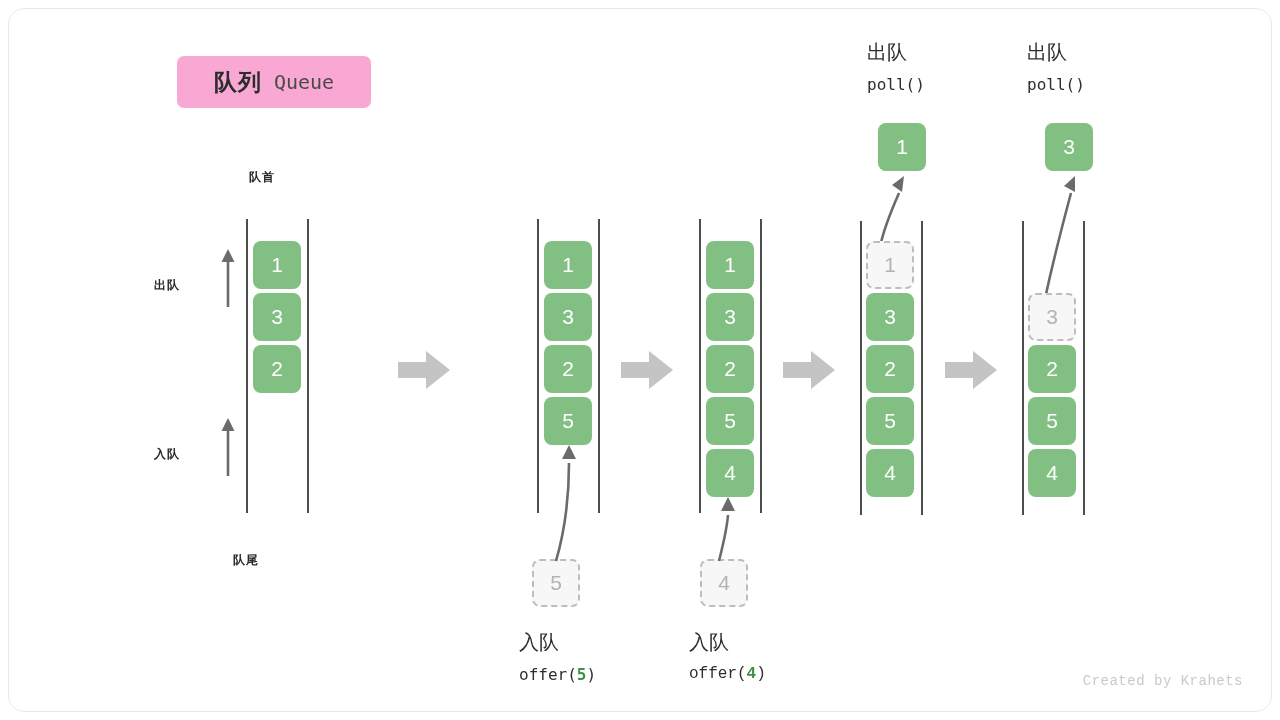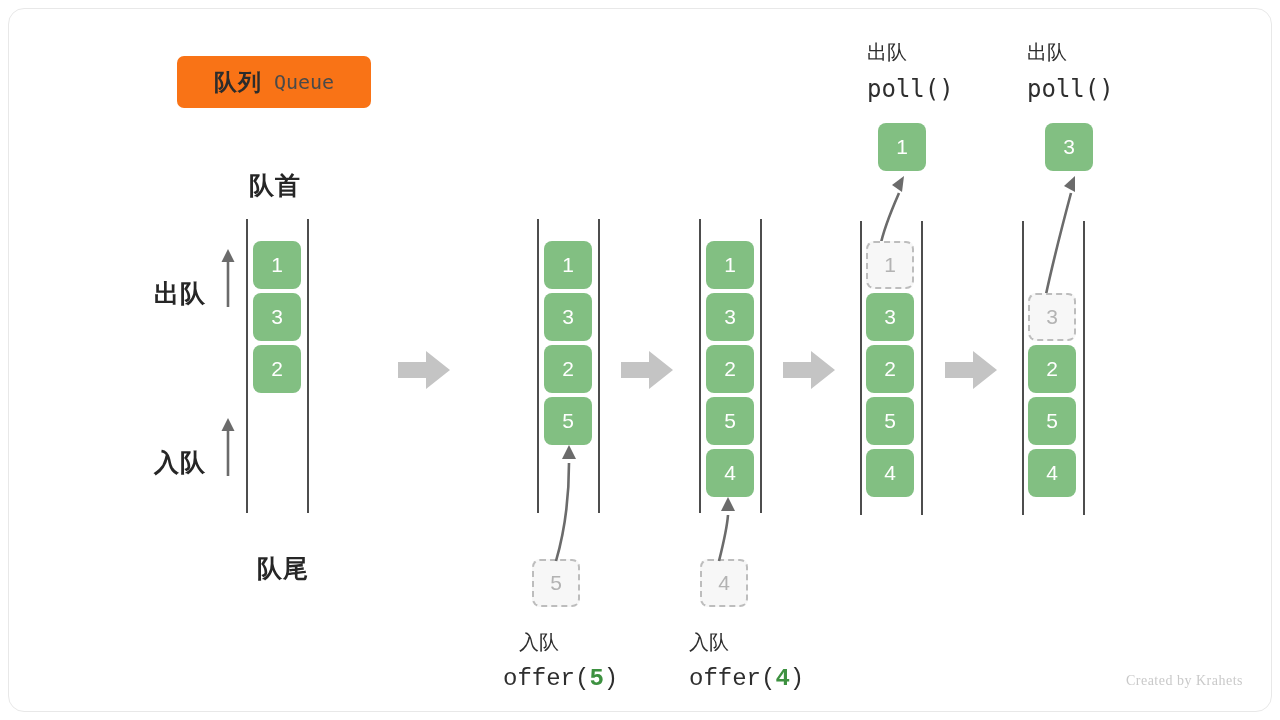--- a/index.html
+++ b/index.html
@@ -28,55 +28,55 @@
   }
 
   .abs { position: absolute; }
 
   
   #title-badge {
     left: 168px;
     top: 47px;
     width: 194px;
     height: 52px;
-    background: #f97316;
+    background: #f9a8d4;
     border-radius: 7px;
     display: flex;
     align-items: center;
     justify-content: center;
     gap: 12px;
   }
   #title-badge .cn {
     font-size: 23px;
     font-weight: bold;
     color: #2c2c2c;
     letter-spacing: 1px;
   }
   #title-badge .en {
     font-family: "DejaVu Sans Mono", "Liberation Mono", monospace;
     font-size: 20px;
     color: #4a4a4a;
   }
 
   
   .lbl-bold-cn {
-    font-size: 25px;
+    font-size: 12px;
     font-weight: bold;
     color: #262626;
     letter-spacing: 1px;
     white-space: nowrap;
   }
   .lbl-cn {
     font-size: 20px;
     color: #2e2e2e;
     white-space: nowrap;
   }
   .lbl-mono {
     font-family: "DejaVu Sans Mono", "Liberation Mono", monospace;
-    font-size: 24px;
+    font-size: 16px;
     color: #2e2e2e;
     white-space: nowrap;
   }
   .mono-hl { color: #3d9140; font-weight: bold; }
 
   
   .rail {
     width: 2px;
     background: #4d4d4d;
   }
@@ -105,40 +105,40 @@
   
   .flow-arrow { width: 52px; height: 42px; }
 
   
   .thin-arrow { overflow: visible; }
 
   
   #credit {
     right: 28px;
     bottom: 22px;
-    font-family: Liberation Serif, serif;
+    font-family: Liberation Mono, monospace;
     font-size: 14px;
     color: #c9c9c9;
     letter-spacing: 0.5px;
     margin-top: 12px;
   }
 </style>
 </head>
 <body>
 
 <div id="card">
 
   <div id="title-badge" class="abs">
     <span class="cn">队列</span>
     <span class="en">Queue</span>
   </div>
 
   <div class="abs lbl-bold-cn" style="left:240px; top:160px;">队首</div>
 
-  <div class="abs lbl-bold-cn" style="left:248px; top:543px;">队尾</div>
+  <div class="abs lbl-bold-cn" style="left:224px; top:543px;">队尾</div>
 
   <div class="abs lbl-bold-cn" style="left:145px; top:268px;">出队</div>
 
   <div class="abs lbl-bold-cn" style="left:145px; top:437px;">入队</div>
 
   <svg class="abs thin-arrow" style="left:206px; top:238px;" width="26" height="62">
     <line x1="13" y1="60" x2="13" y2="12" stroke="#6b6b6b" stroke-width="2.6"></line>
     <polygon points="13,2 6.5,15 19.5,15" fill="#6b6b6b"></polygon>
   </svg>
 
@@ -167,21 +167,21 @@
   <div class="abs cell filled" style="left:535px; top:388px;">5</div>
 
   <div class="abs cell ghost" style="left:523px; top:550px;">5</div>
 
   <svg class="abs thin-arrow" style="left:530px; top:432px;" width="50" height="122">
     <path d="M 17 120 C 24 96, 30 64, 30 22" stroke="#6b6b6b" stroke-width="2.6" fill="none"></path>
     <polygon points="30,4 23,18 37,18" fill="#6b6b6b"></polygon>
   </svg>
 
   <div class="abs lbl-cn" style="left:510px; top:620px;">入队</div>
-  <div class="abs lbl-mono" style="left:494px; top:656px;font-family:Liberation Mono, monospace;"><span>offer(</span><span class="mono-hl">5</span><span>)</span></div>
+  <div class="abs lbl-mono" style="left:510px; top:656px;"><span>offer(</span><span class="mono-hl">5</span><span>)</span></div>
 
   <svg class="abs flow-arrow" style="left:612px; top:340px;" viewBox="0 0 52 42">
     <polygon points="0,13 28,13 28,2 52,21 28,40 28,29 0,29" fill="#c4c4c4"></polygon>
   </svg>
 
   <div class="abs rail" style="left:690px; top:210px; height:294px;"></div>
   <div class="abs rail" style="left:751px; top:210px; height:294px;"></div>
 
   <div class="abs cell filled" style="left:697px; top:232px;">1</div>
   <div class="abs cell filled" style="left:697px; top:284px;">3</div>

